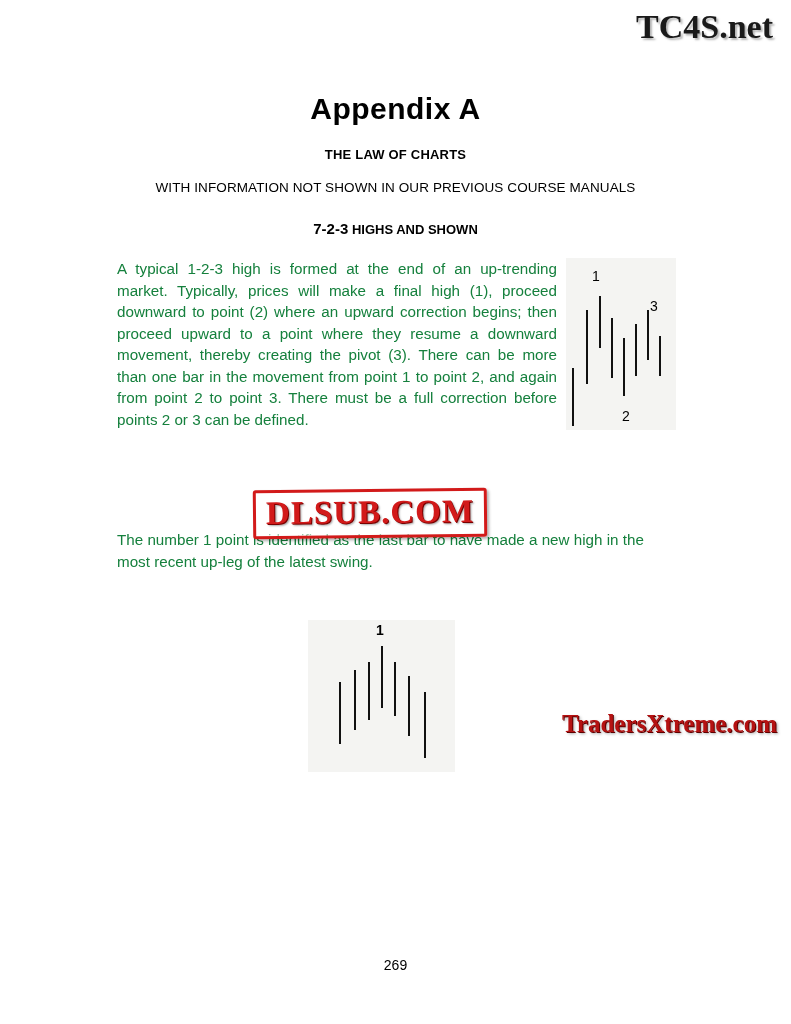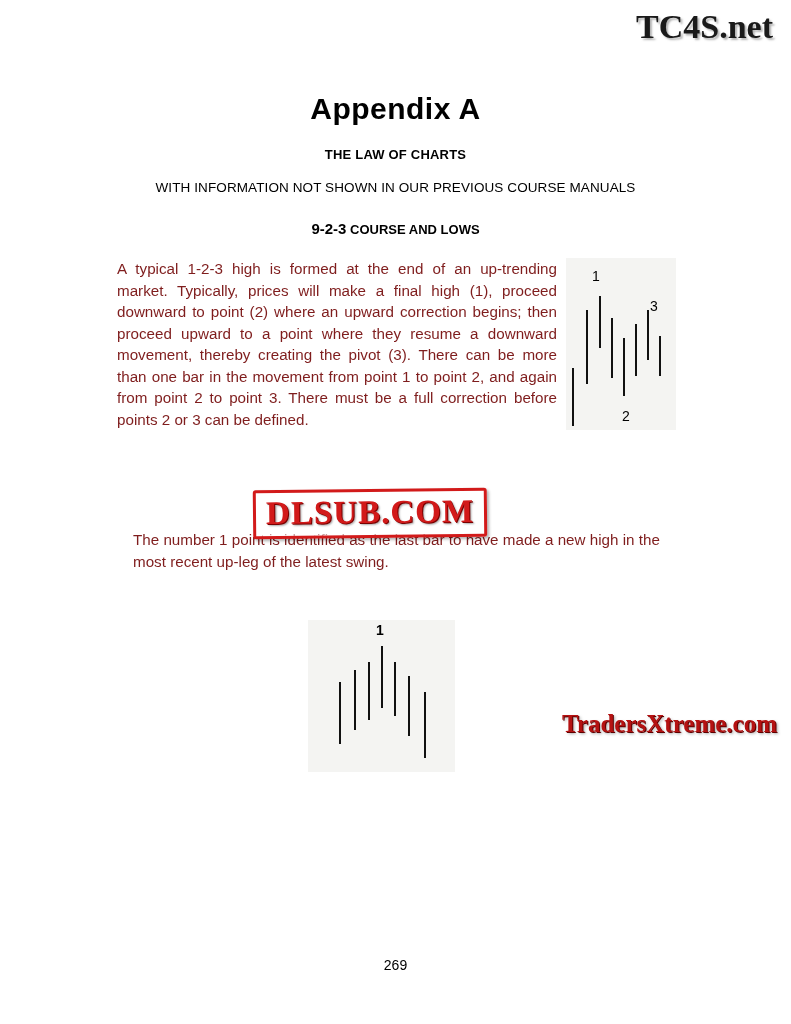--- a/index.html
+++ b/index.html
@@ -75,39 +75,38 @@
   .section-head .small {
     font-size: 13px;
   }
 
   
   .para {
     position: absolute;
     font-size: 15.2px;
     line-height: 21.5px;
     text-align: justify;
-    color: #7f1d1d;
+    color: #15803d;
   }
   .para-1 {
     left: 117px;
     top: 258px;
     width: 440px;
   }
   .para-2 {
     left: 117px;
     top: 466px;
     width: 558px;
     text-align: left;
   }
   .para-3 {
     left: 117px;
     top: 529px;
     width: 558px;
     text-align: left;
-    margin-left: 16px;
   }
 
   
   .figure {
     position: absolute;
     background: #f4f4f2;
   }
   .fig-1 {
     left: 566px;
     top: 258px;
@@ -182,21 +181,21 @@
 
   <div class="site-mark">TC4S.net</div>
 
   <div class="appendix-title">Appendix A</div>
 
   <div class="law-title">THE LAW OF CHARTS</div>
 
   <div class="subnote">WITH INFORMATION NOT SHOWN IN OUR PREVIOUS COURSE MANUALS</div>
 
   <div class="section-head">
-    <span>9-2-3</span><span class="small">&nbsp;</span><span class="small">COURSE AND LOWS</span>
+    <span>7-2-3</span><span class="small">&nbsp;</span><span class="small">HIGHS AND SHOWN</span>
   </div>
 
   <div class="para para-1">A typical 1-2-3 high is formed at the end of an up-trending market.   Typically, prices will make a final high (1), proceed downward to point (2) where an upward correction begins; then proceed upward  to a point where they resume a downward movement, thereby creating the pivot (3).  There can be more than one bar in the movement from point 1 to point 2, and again from point 2 to point 3.   There must be a full correction before points 2 or 3 can be defined.</div>
   <div class="para para-3">The number 1 point is identified as the last bar to have made a new high in the most recent up-leg of the latest swing.</div>
 
   <div class="figure fig-1">
     <div class="bar" style="left:6px;  top:110px; height:58px;"></div>
     <div class="bar" style="left:20px; top:52px;  height:74px;"></div>
     <div class="bar" style="left:33px; top:38px;  height:52px;"></div>
     <div class="bar" style="left:45px; top:60px;  height:60px;"></div>

